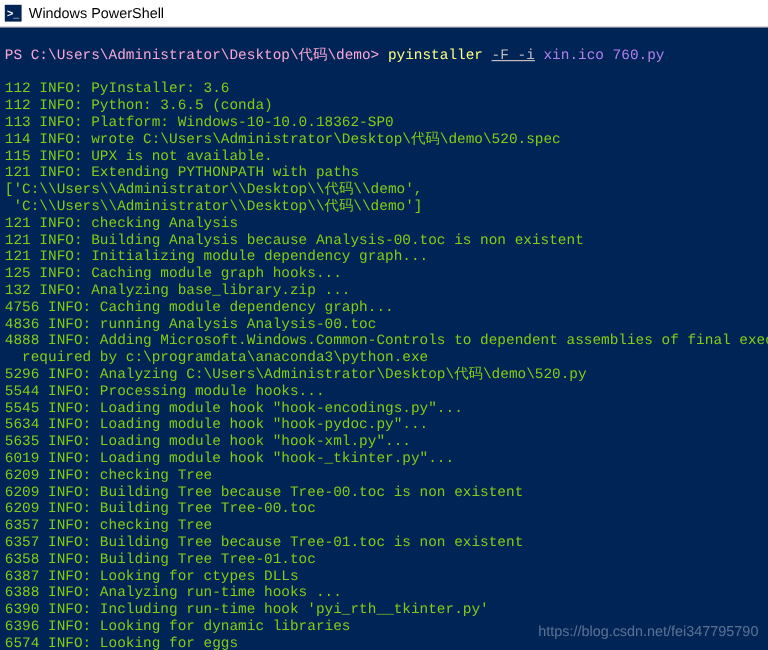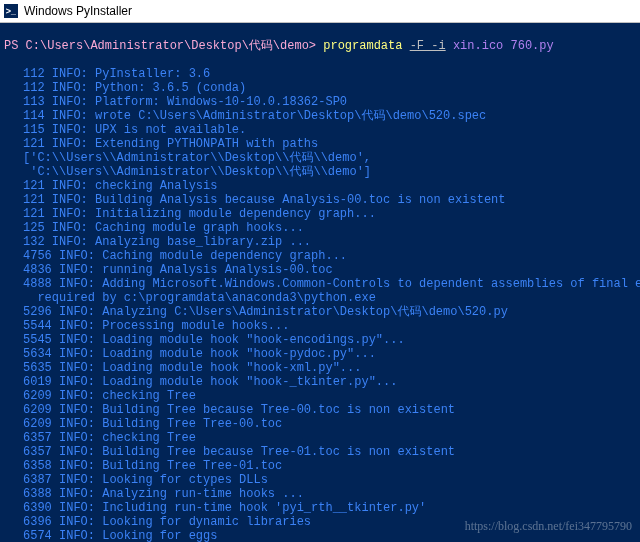--- a/index.html
+++ b/index.html
@@ -42,37 +42,37 @@
     padding: 2px 4px 4px 4px;
     height: calc(542px - 22px);
     box-sizing: border-box;
     white-space: pre;
     position: relative;
   }
   .prompt-line .prompt { color: #f9a8d4; }
   .prompt-line .cmd { color: #ffff80; }
   .prompt-line .flags { color: #bfbfbf; text-decoration: underline; }
   .prompt-line .args { color: #b080ef; }
-  .out-line { color: #3b82f6; margin-left: 19px; }
+  .out-line { color: #84cc16; }
   .watermark {
     position: absolute;
     right: 8px;
     bottom: 10px;
     color: rgba(255,255,255,0.35);
-    font-family: Liberation Serif, serif;
+    font-family: Liberation Sans, sans-serif;
     font-size: 12px;
     pointer-events: none;
     margin-top: 28px;
   }
 </style>
 </head>
 <body>
 
 <div class="titlebar">
   <span class="ps-icon">&gt;_</span>
-  <span>Windows PyInstaller</span>
+  <span>Windows PowerShell</span>
 </div>
 
 <div class="terminal">
-<div class="prompt-line"><span class="prompt">PS C:\Users\Administrator\Desktop\代码\demo&gt;</span> <span class="cmd">programdata</span> <span class="flags">-F -i</span> <span class="args">xin.ico 760.py</span></div>
+<div class="prompt-line"><span class="prompt">PS C:\Users\Administrator\Desktop\代码\demo&gt;</span> <span class="cmd">pyinstaller</span> <span class="flags">-F -i</span> <span class="args">xin.ico 760.py</span></div>
 <div id="lines-container"><div class="out-line">112 INFO: PyInstaller: 3.6</div><div class="out-line">112 INFO: Python: 3.6.5 (conda)</div><div class="out-line">113 INFO: Platform: Windows-10-10.0.18362-SP0</div><div class="out-line">114 INFO: wrote C:\Users\Administrator\Desktop\代码\demo\520.spec</div><div class="out-line">115 INFO: UPX is not available.</div><div class="out-line">121 INFO: Extending PYTHONPATH with paths</div><div class="out-line">['C:\\Users\\Administrator\\Desktop\\代码\\demo',</div><div class="out-line"> 'C:\\Users\\Administrator\\Desktop\\代码\\demo']</div><div class="out-line">121 INFO: checking Analysis</div><div class="out-line">121 INFO: Building Analysis because Analysis-00.toc is non existent</div><div class="out-line">121 INFO: Initializing module dependency graph...</div><div class="out-line">125 INFO: Caching module graph hooks...</div><div class="out-line">132 INFO: Analyzing base_library.zip ...</div><div class="out-line">4756 INFO: Caching module dependency graph...</div><div class="out-line">4836 INFO: running Analysis Analysis-00.toc</div><div class="out-line">4888 INFO: Adding Microsoft.Windows.Common-Controls to dependent assemblies of final executable</div><div class="out-line">  required by c:\programdata\anaconda3\python.exe</div><div class="out-line">5296 INFO: Analyzing C:\Users\Administrator\Desktop\代码\demo\520.py</div><div class="out-line">5544 INFO: Processing module hooks...</div><div class="out-line">5545 INFO: Loading module hook "hook-encodings.py"...</div><div class="out-line">5634 INFO: Loading module hook "hook-pydoc.py"...</div><div class="out-line">5635 INFO: Loading module hook "hook-xml.py"...</div><div class="out-line">6019 INFO: Loading module hook "hook-_tkinter.py"...</div><div class="out-line">6209 INFO: checking Tree</div><div class="out-line">6209 INFO: Building Tree because Tree-00.toc is non existent</div><div class="out-line">6209 INFO: Building Tree Tree-00.toc</div><div class="out-line">6357 INFO: checking Tree</div><div class="out-line">6357 INFO: Building Tree because Tree-01.toc is non existent</div><div class="out-line">6358 INFO: Building Tree Tree-01.toc</div><div class="out-line">6387 INFO: Looking for ctypes DLLs</div><div class="out-line">6388 INFO: Analyzing run-time hooks ...</div><div class="out-line">6390 INFO: Including run-time hook 'pyi_rth__tkinter.py'</div><div class="out-line">6396 INFO: Looking for dynamic libraries</div><div class="out-line">6574 INFO: Looking for eggs</div></div>
 <div class="watermark">https://blog.csdn.net/fei347795790</div>
 </div>
 
 </body></html>

